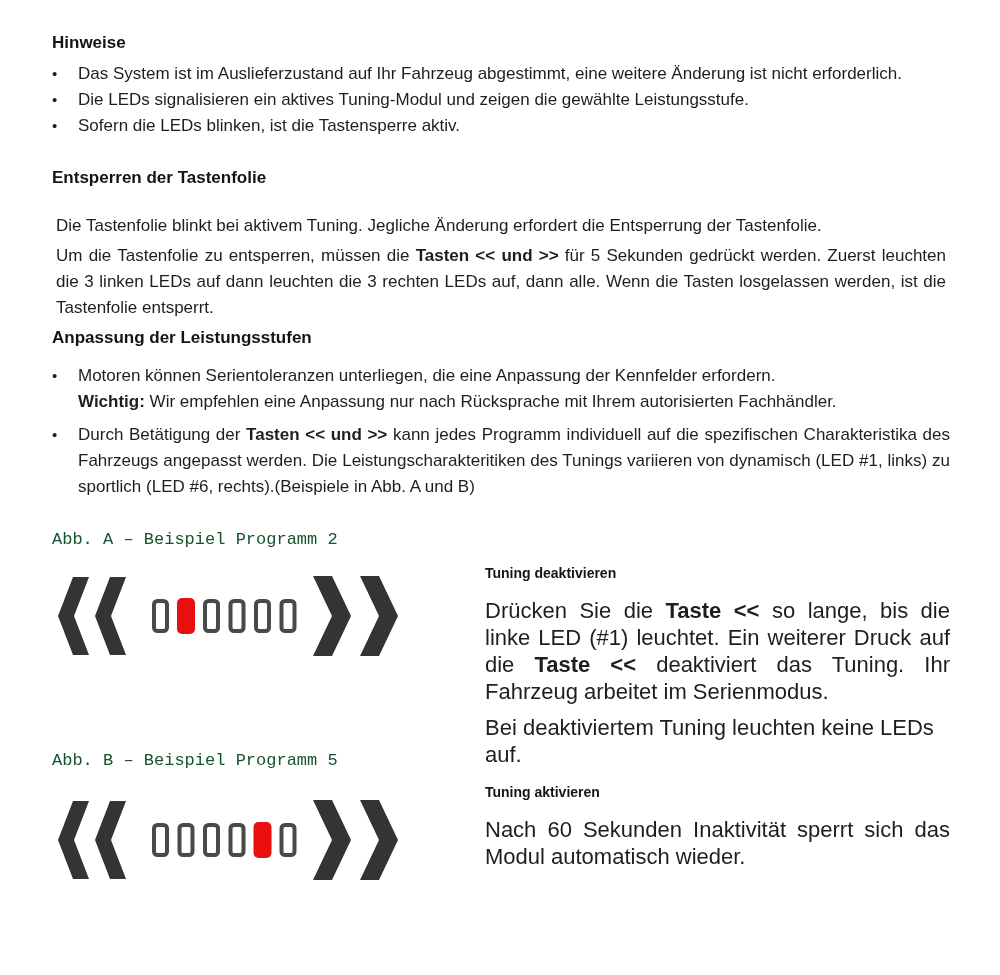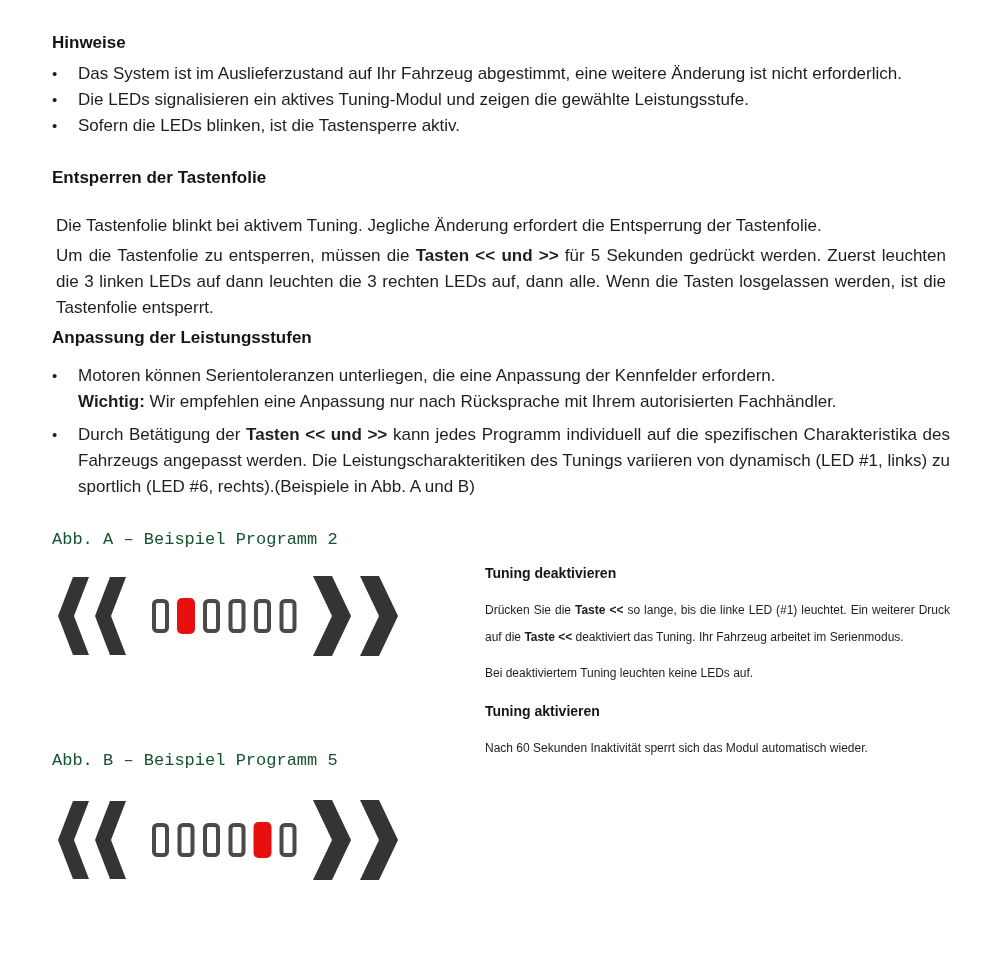--- a/index.html
+++ b/index.html
@@ -52,21 +52,21 @@
 
   .rcol h4 {
     font-size: 14px;
     font-weight: bold;
     margin: 0 0 13px 0;
     color: #141414;
     line-height: 22px;
   }
   .rcol h4.mt5 { margin-top: 13px; }
   .rcol p {
-    font-size: 12px;
+    font-size: 22px;
     line-height: 27px;
     margin: 0 0 9px 0;
   }
 </style>
 </head>
 <body>
 
 <div class="page">
 
   <section>

